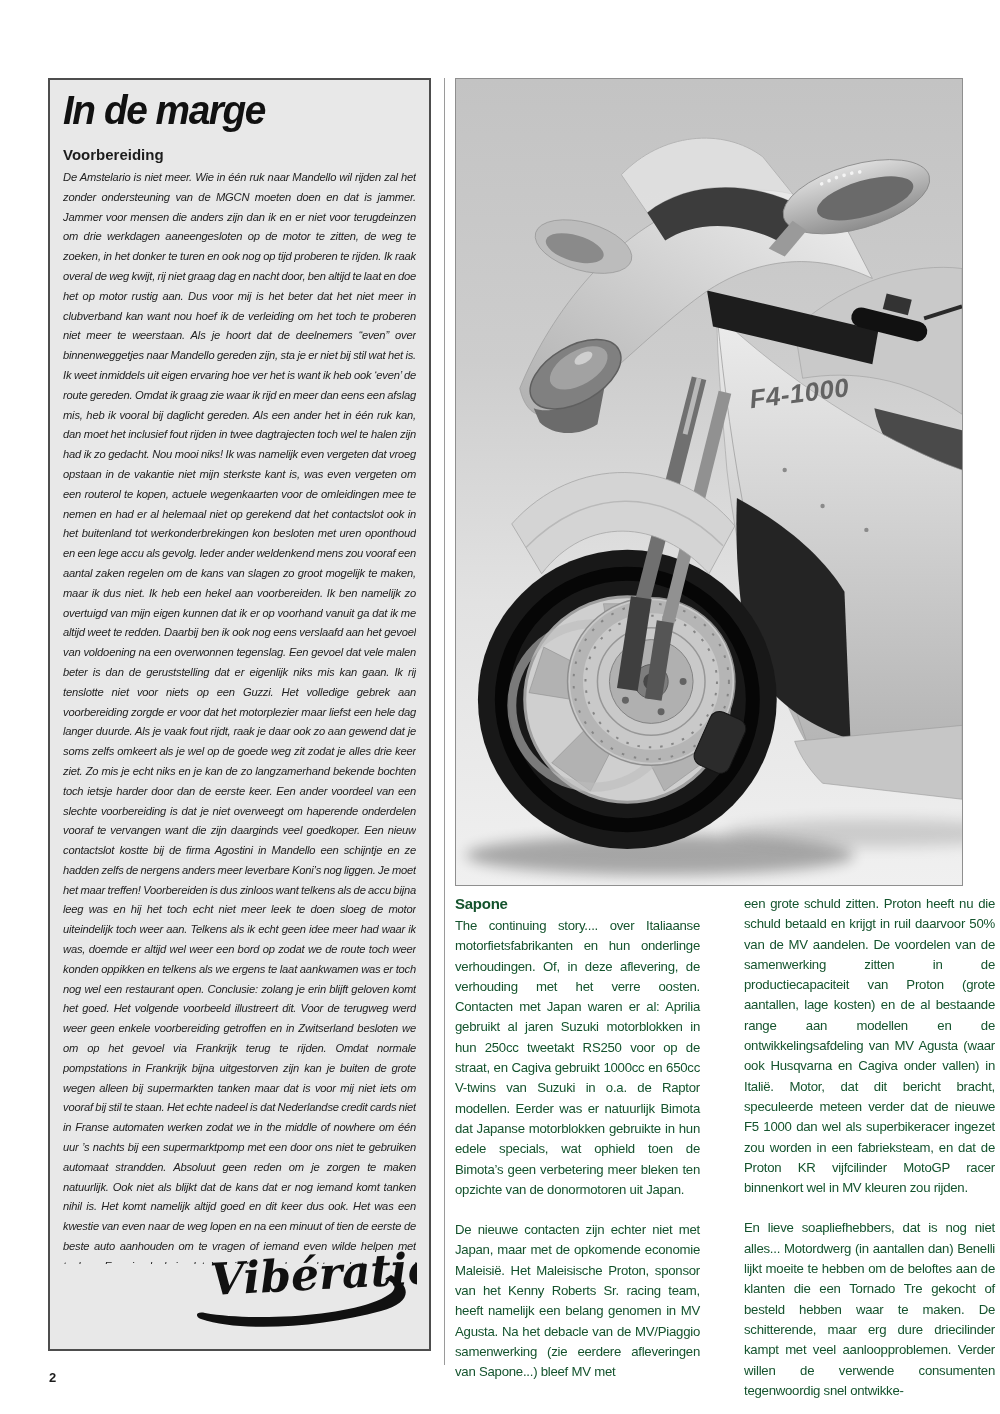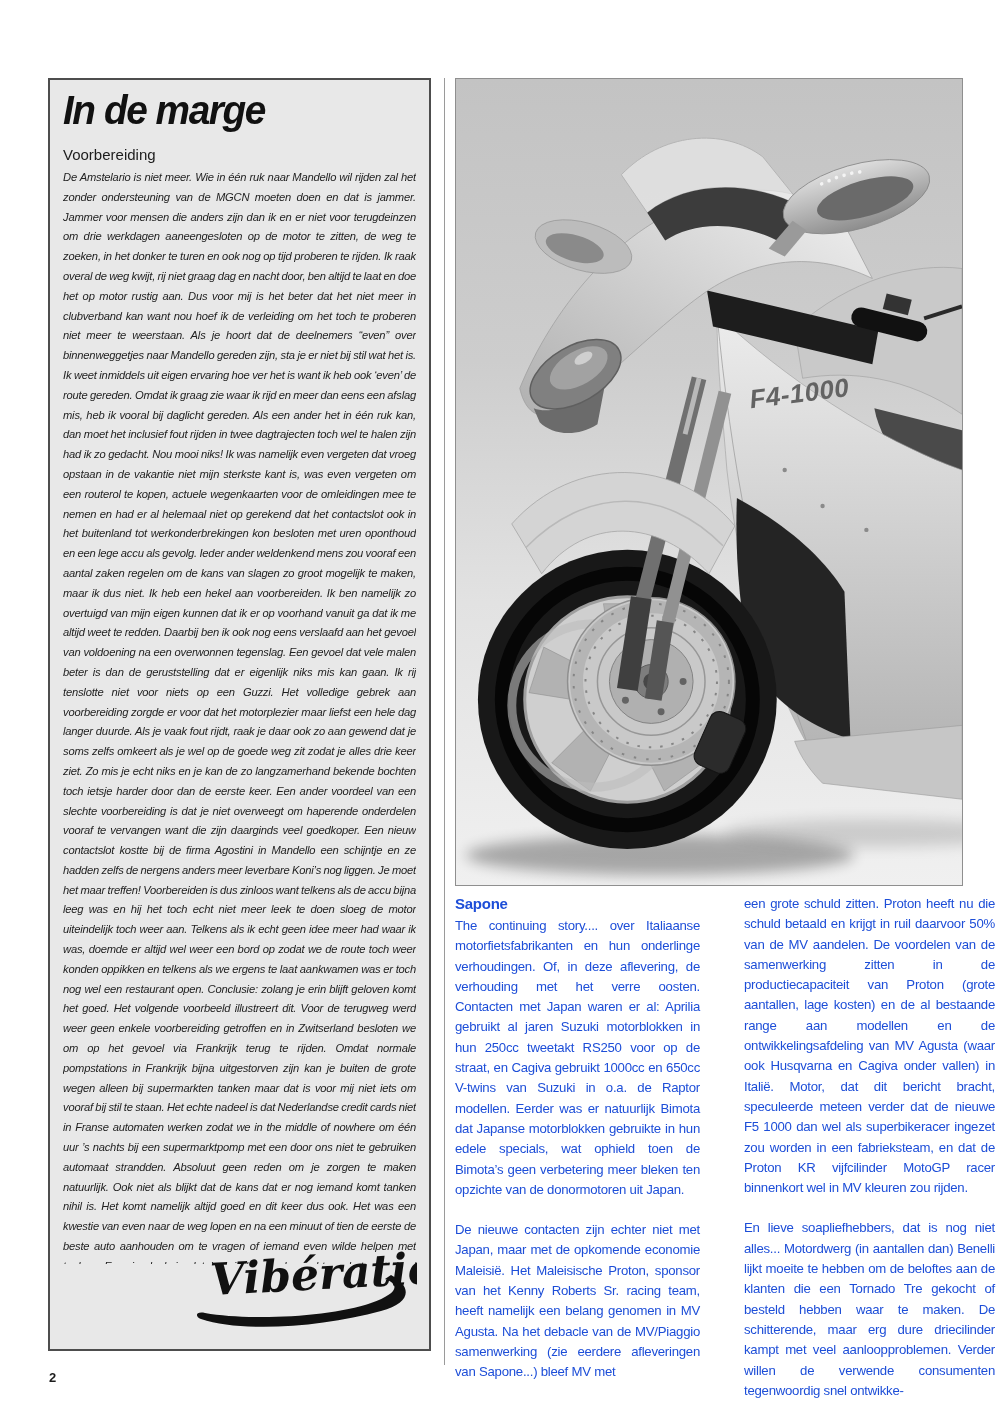--- a/index.html
+++ b/index.html
@@ -6,36 +6,36 @@
   .page{position:relative;width:1000px;height:1414px;background:#ffffff;overflow:hidden;
         font-family:"Liberation Sans",sans-serif;color:#1c1c1c;margin-top:8px;}
 
   
   .marge-box{position:absolute;left:48px;top:70px;width:383px;height:1273px;
              background:#e8e8e8;border:2px solid #4d4d4d;box-sizing:border-box;
              padding:6px 13px 0 13px;}
   .marge-title{font-style:italic;font-weight:bold;font-size:40px;line-height:44px;
                letter-spacing:-1.5px;transform:scaleX(.97);transform-origin:left;
                margin:2px 0 14px 0;color:#111;}
-  .marge-heading{font-weight:normal;font-size:15px;line-height:18px;margin:0 0 4px 0;}
+  .marge-heading{font-weight:bold;font-size:15px;line-height:18px;margin:0 0 4px 0;}
   .marge-body{font-style:italic;font-size:11.2px;line-height:19.8px;letter-spacing:-0.2px;
               word-spacing:-0.5px;text-align:justify;height:1096px;overflow:hidden;color:#222;}
   .signature{position:absolute;right:12px;bottom:8px;width:232px;height:96px;}
 
   
   .v-divider{position:absolute;left:444px;top:70px;width:1px;height:1287px;background:#9a9a9a;}
 
   
   .photo{position:absolute;left:455px;top:70px;width:508px;height:808px;
          border:1px solid #8f8f8f;box-sizing:border-box;background:#d5d5d5;}
   .photo svg{display:block;width:100%;height:100%;}
 
   
   .sapone-col{position:absolute;top:886px;text-align:justify;font-size:13.2px;
-              line-height:20.3px;letter-spacing:-0.25px;color:#1d4ed8;}
+              line-height:20.3px;letter-spacing:-0.25px;color:#14532d;}
   .sapone-col-1{left:455px;width:245px;}
   .sapone-col-2{left:744px;width:251px;}
   .sapone-heading{font-weight:bold;font-size:15px;line-height:20px;margin:0 0 2px 0;text-align:left;}
   .sapone-col p{margin:0 0 20px 0;}
 
   .page-number{position:absolute;left:49px;top:1362px;font-weight:bold;font-size:13px;}
 </style>
 </head>
 <body>
 

